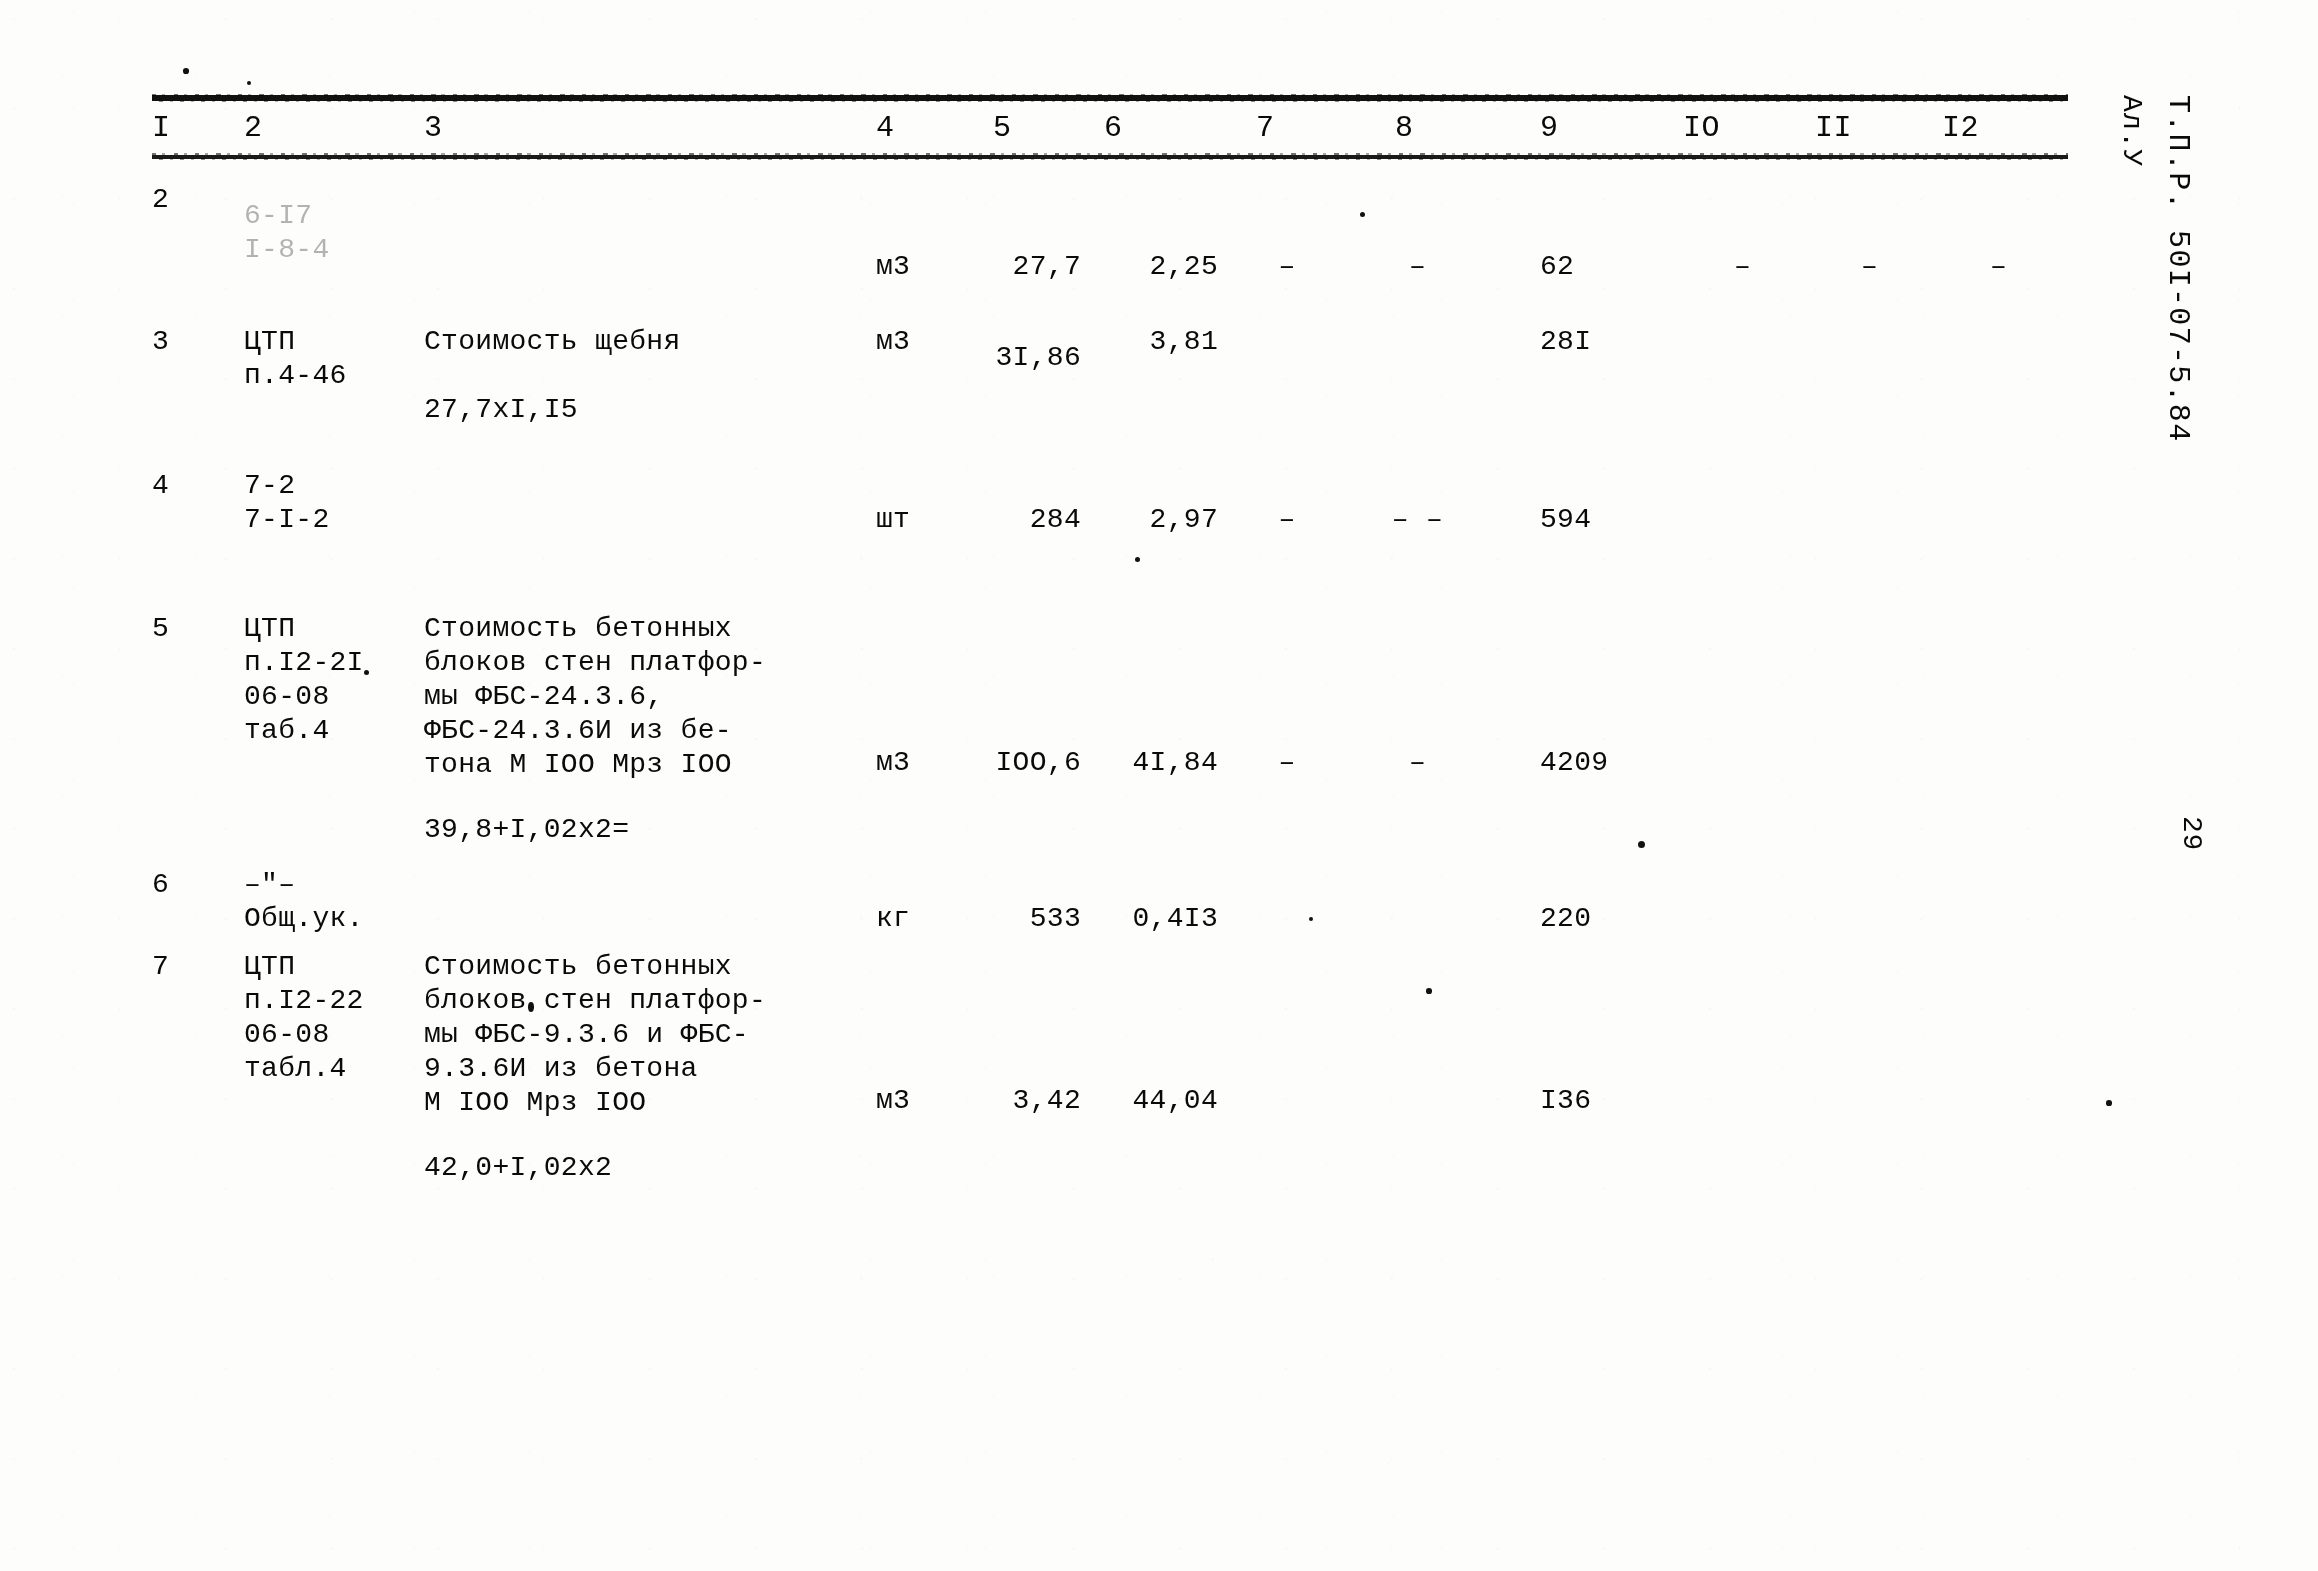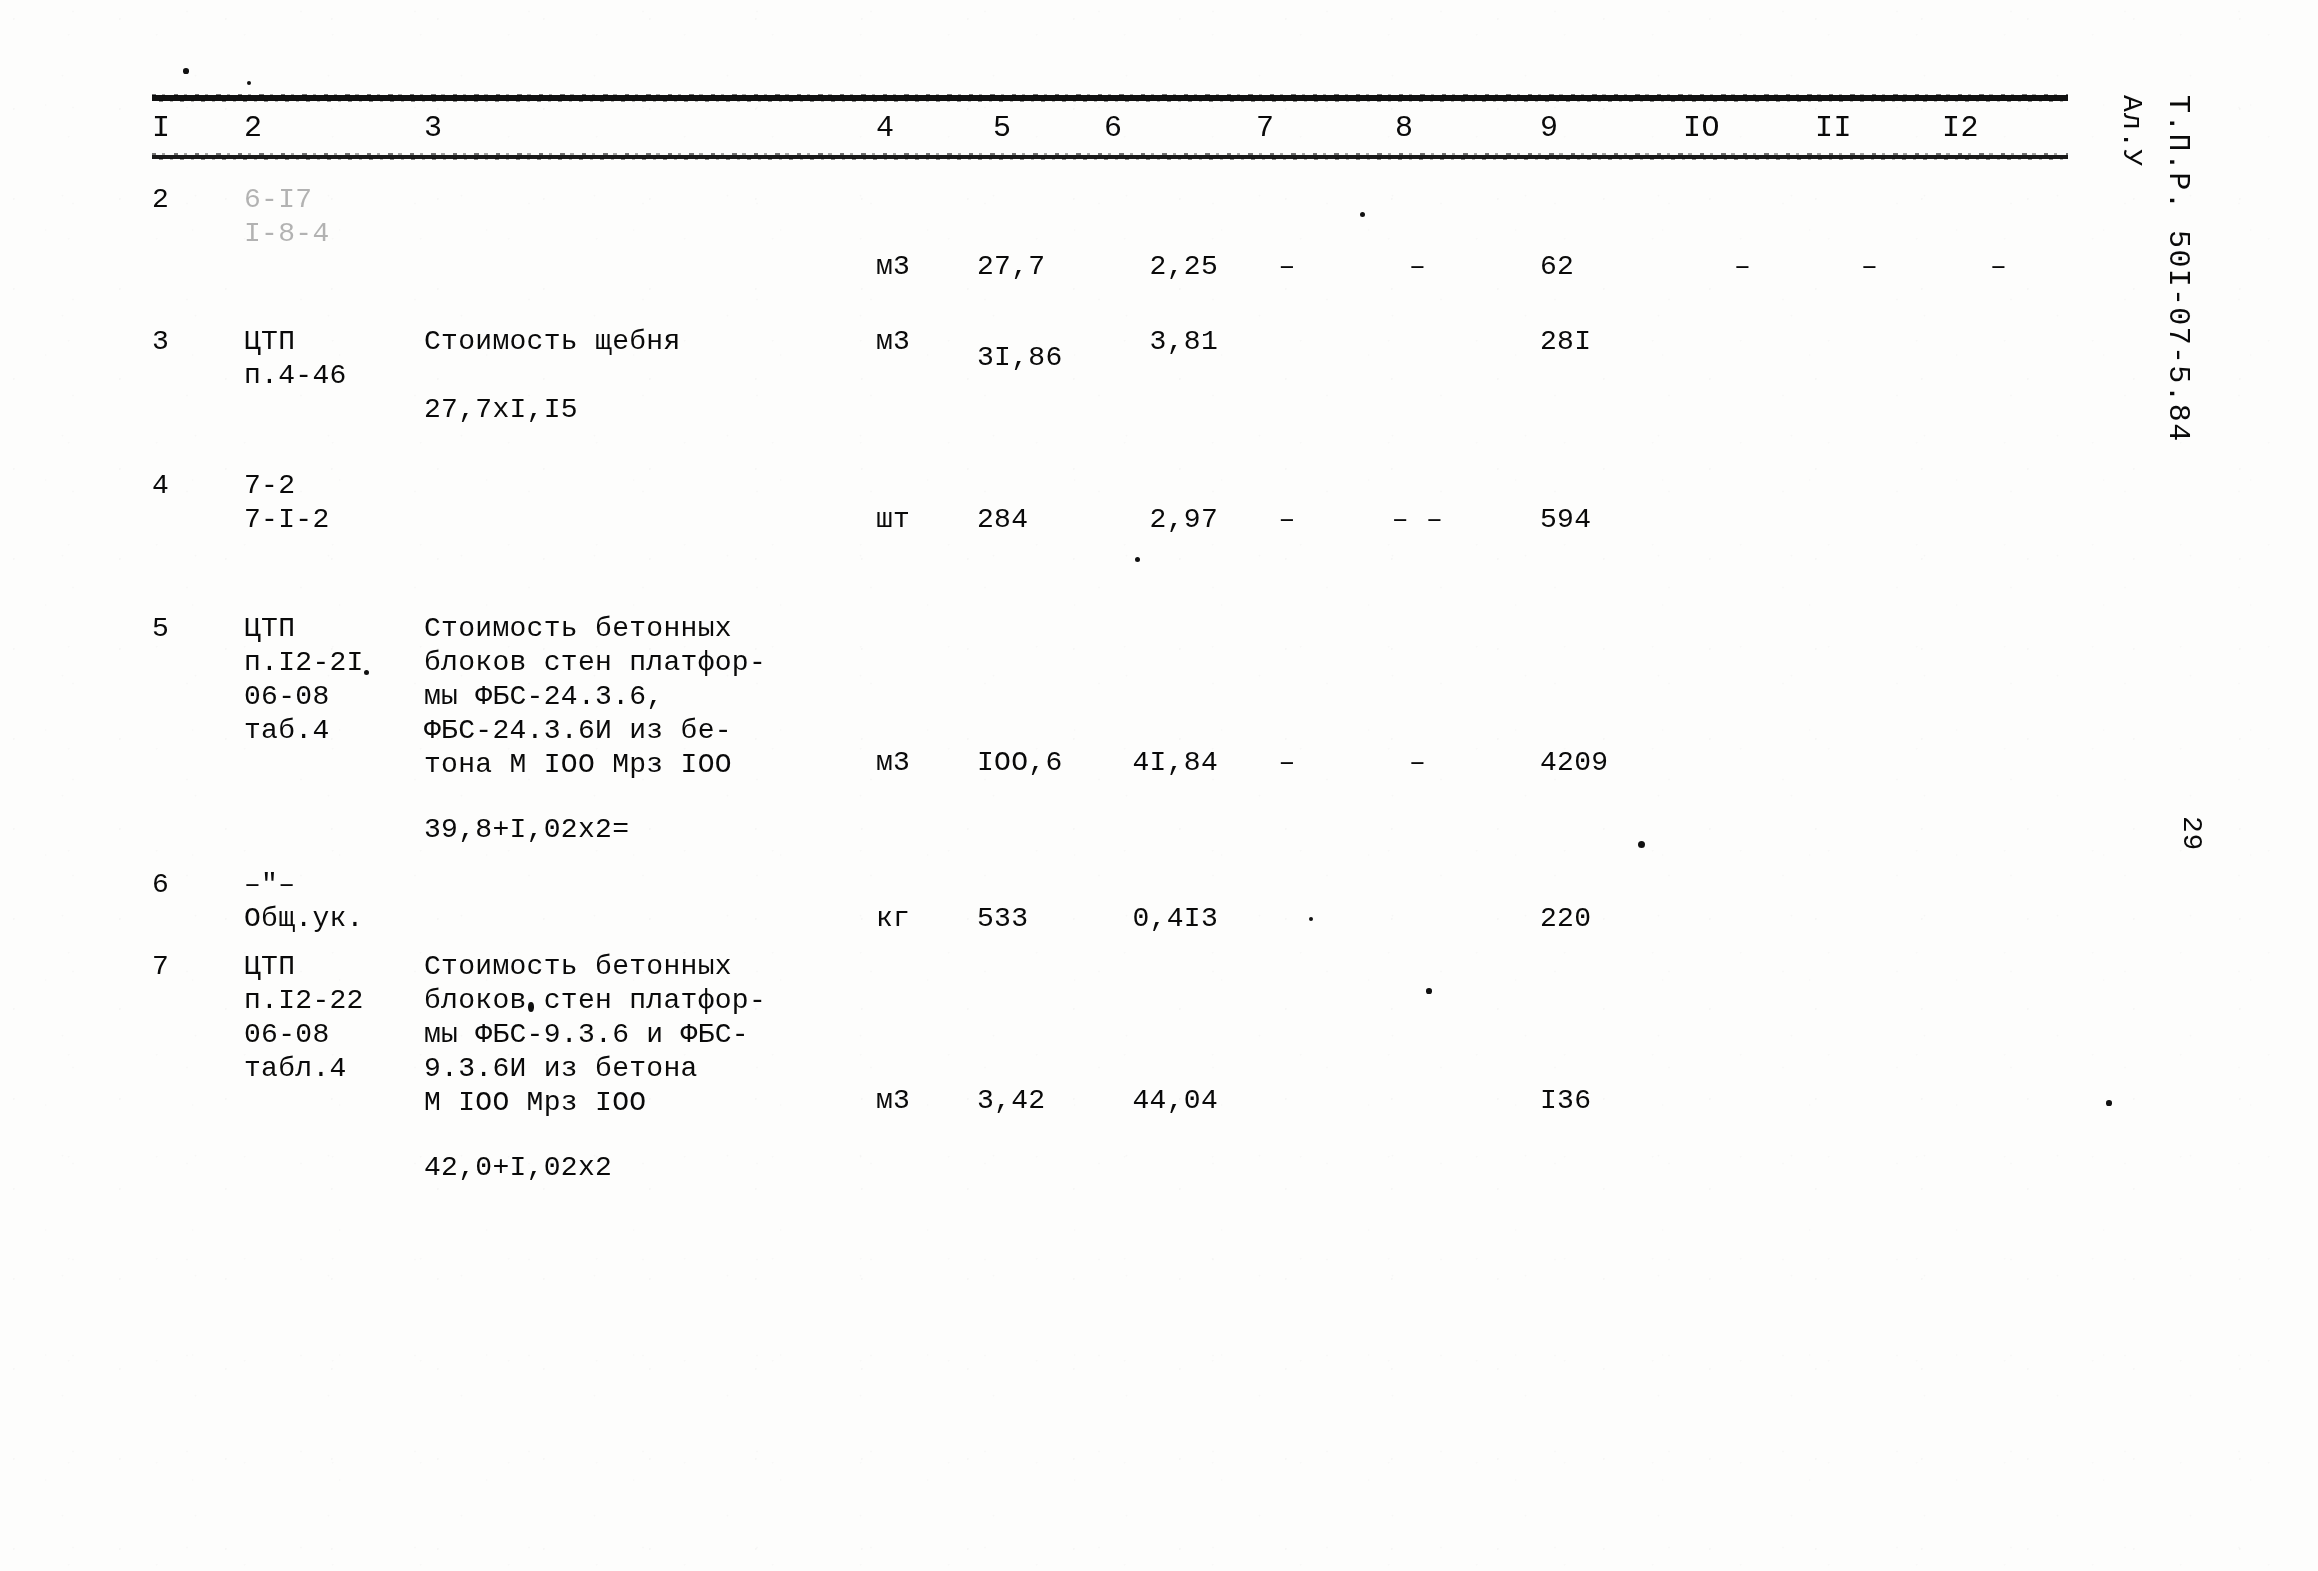--- a/index.html
+++ b/index.html
@@ -102,41 +102,42 @@
   }
   .col {
     position: absolute;
     white-space: pre-line;
     letter-spacing: 0.3px;
   }
   .c-num  { left: 0px;    width: 57px; }
   .c-code { left: 92px;  width: 190px; }
   .c-desc { left: 272px;  width: 354px; }
   .c-unit { left: 724px; width: 95px; text-align: left; }
-  .c-5    { left: 825px; width: 104px; }
+  .c-5    { left: 825px; width: 104px; text-align: right; }
   .c-6    { left: 949px; width: 117px; text-align: right; }
   .c-7    { left: 1097px; width: 76px; text-align: center; }
   .c-8b   { left: 1221px; width: 89px; text-align: center; }
   .c-9    { left: 1388px; width: 114px; text-align: left; }
   .c-10   { left: 1543px; width: 95px; text-align: center; }
   .c-11   { left: 1670px; width: 95px; text-align: center; }
   .c-12   { left: 1796px; width: 101px; text-align: center; }
 
   .formula {
     position: absolute;
     left: 272px;
     font-size: 28px;
     letter-spacing: 0.3px;
     white-space: nowrap;
   }
 
   
   .faded {
     opacity: .30;
     filter: blur(0.4px);
+    margin-top: 16px;
   }
 
   
   .sidestamp {
     position: absolute;
     transform-origin: 0 0;
     transform: rotate(90deg);
     white-space: nowrap;
     font-family: "Liberation Mono", "DejaVu Sans Mono", monospace;
     letter-spacing: 1.3px;

